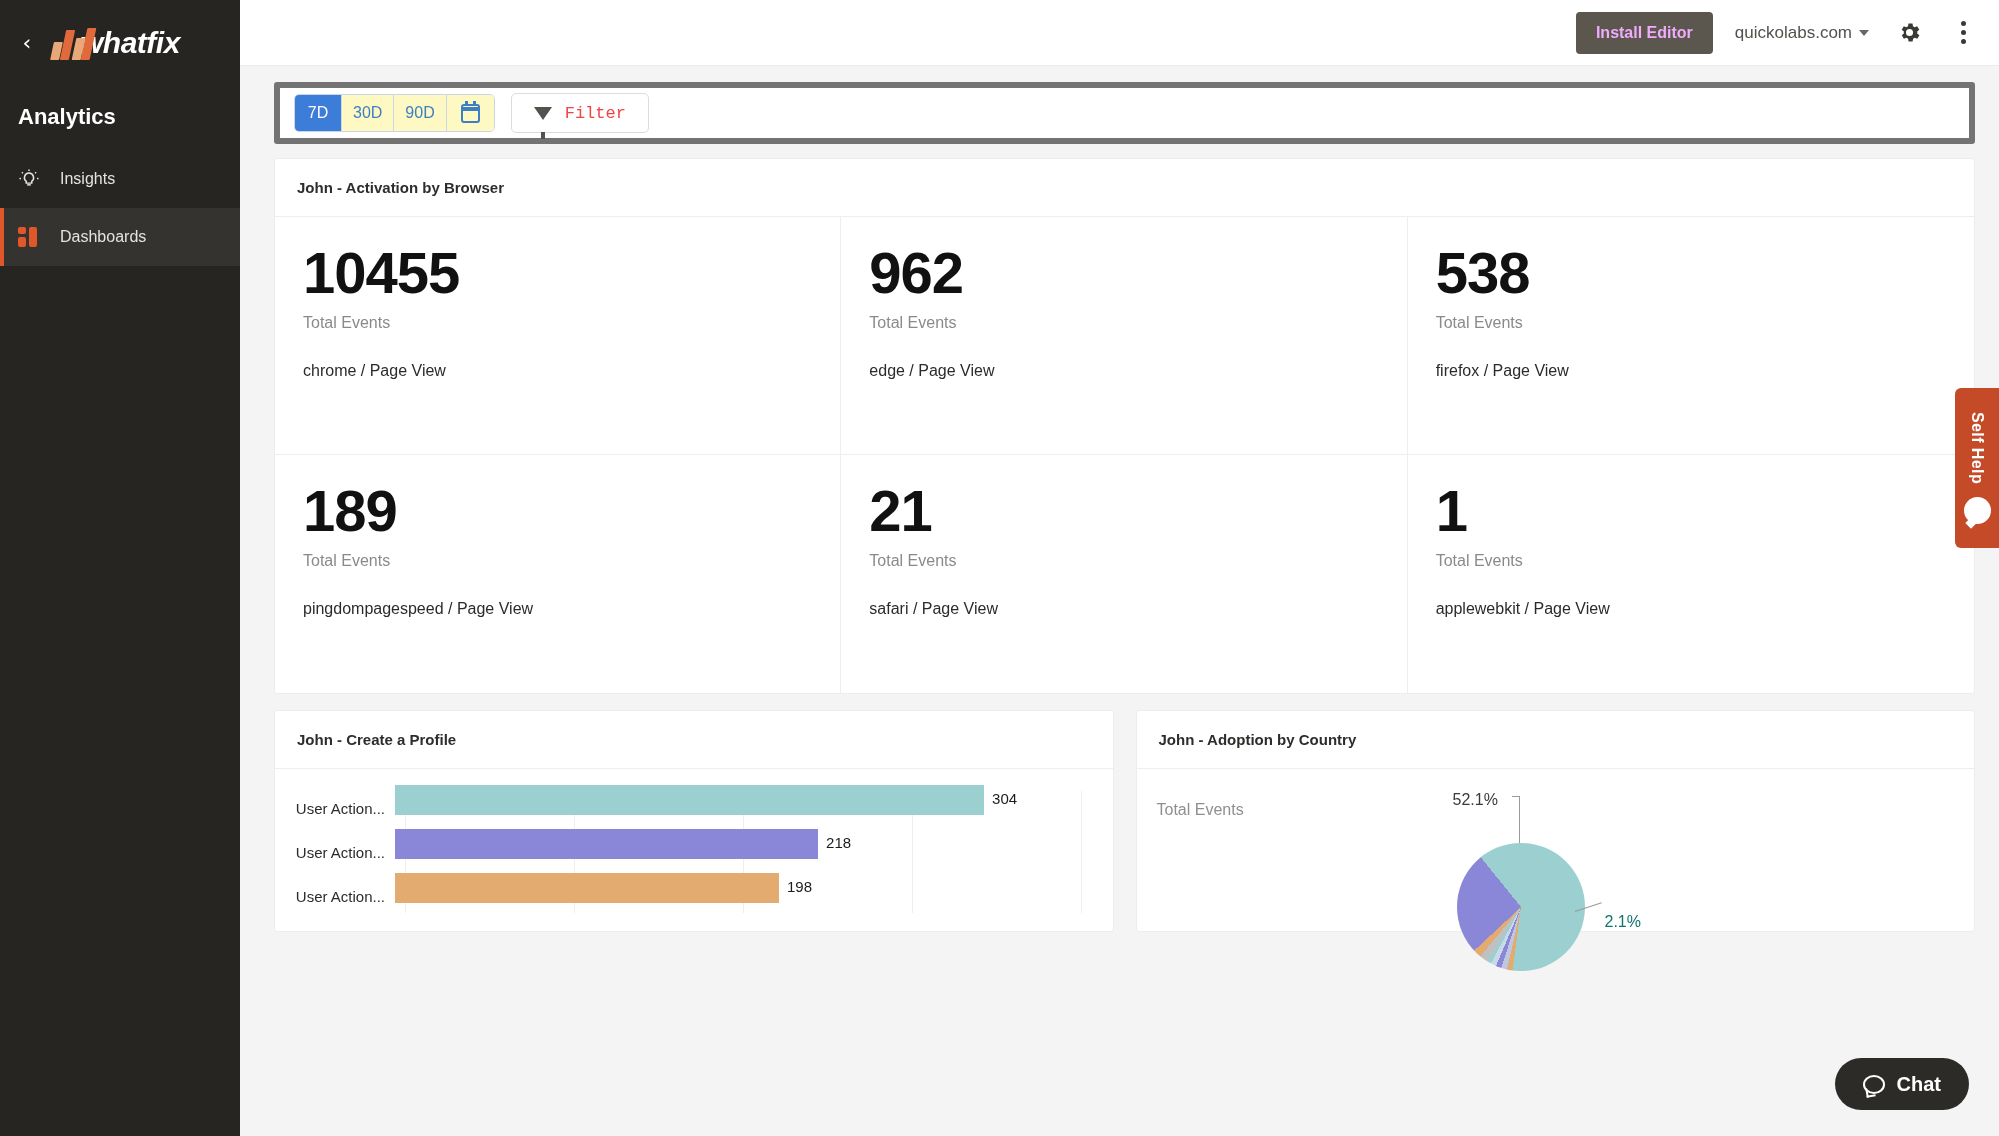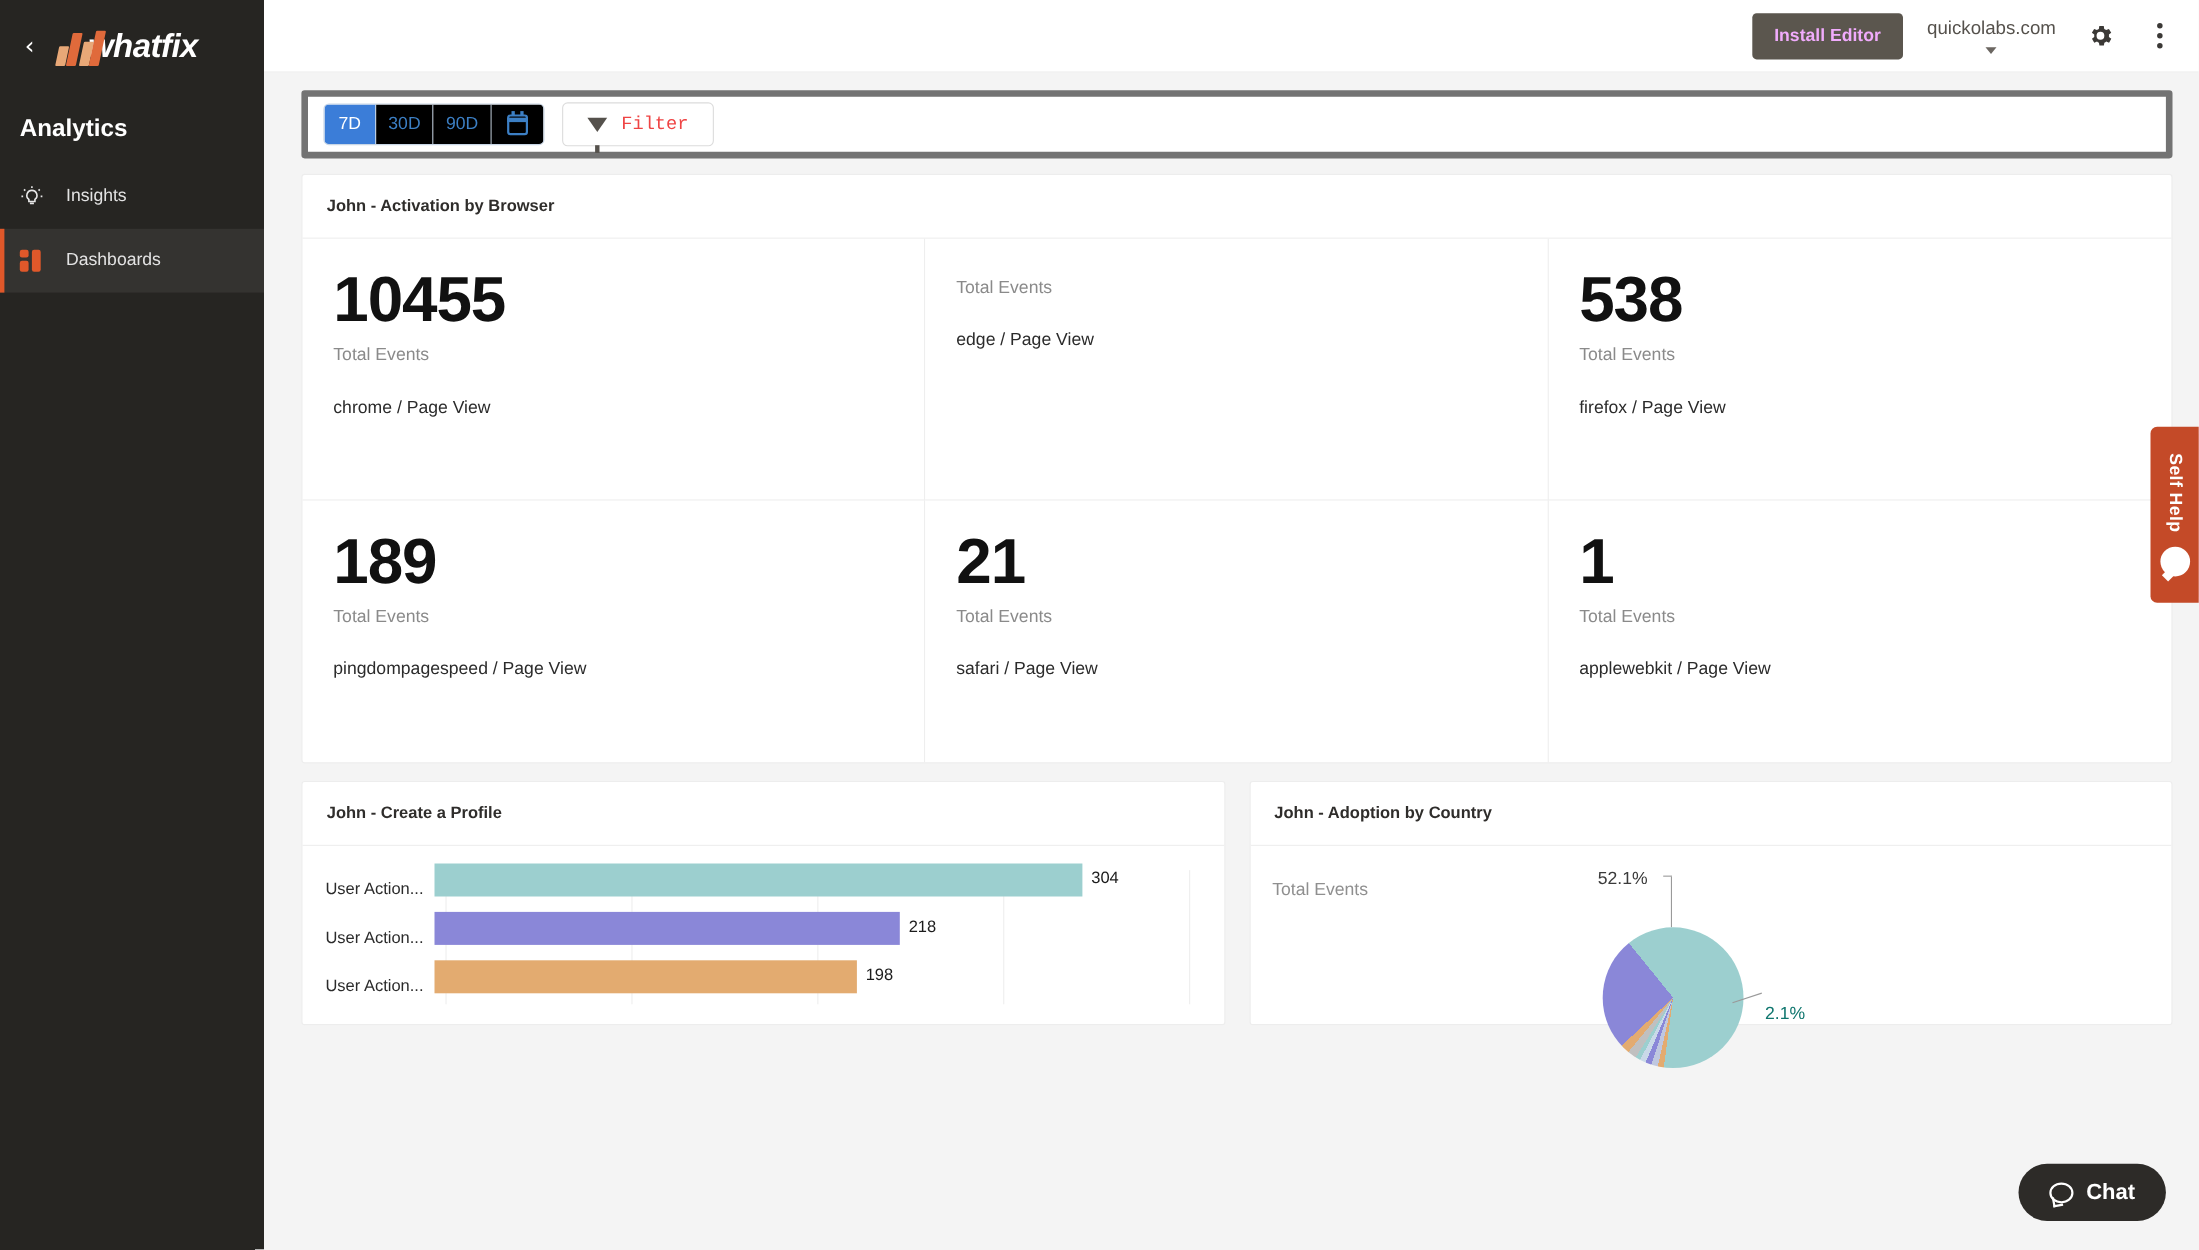--- a/index.html
+++ b/index.html
@@ -68,21 +68,21 @@
     justify-content: flex-end; padding-right: 22px;
     border-bottom: 1px solid #ececec;
   }
   .install-btn {
     background: #5b564e; color: #f0abfc; font-size: 16px; font-weight: bold;
     padding: 12px 20px; border-radius: 4px; border: none; cursor: pointer;
     font-family: "Liberation Sans", sans-serif;
   }
   .domain {
     color: #55514c; font-size: 17px; margin-left: 22px; cursor: pointer;
-    display: flex; align-items: center; gap: 7px; flex-direction: column;
+    display: flex; align-items: center; gap: 7px;
   }
   .caret-dn {
     width: 0; height: 0; border-left: 5px solid transparent;
     border-right: 5px solid transparent; border-top: 6px solid #6b6661;
   }
   .icon-btn {
     margin-left: 26px; cursor: pointer; display: flex; align-items: center; justify-content: center;
     width: 28px; height: 28px;
   }
   .kebab { display: flex; flex-direction: column; gap: 4px; align-items: center; }
@@ -92,21 +92,21 @@
   .toolbar-wrap { padding: 16px 24px 0 34px; }
   .toolbar {
     background: #fff; border-radius: 3px; height: 62px;
     display: flex; align-items: center; padding: 0 14px; gap: 16px;
     border: 6px solid #737373;
   }
   .seg { display: flex; border: 1px solid #c8d6e6; border-radius: 5px; overflow: hidden; height: 38px; }
   .seg div {
     display: flex; align-items: center; justify-content: center;
     min-width: 47px; padding: 0 11px; font-size: 16px; color: #3c7fc4;
-    background: #000000; cursor: pointer; border-right: 1px solid #c8d6e6;
+    background: #fef9c3; cursor: pointer; border-right: 1px solid #c8d6e6;
   }
   .seg div:last-child { border-right: none; }
   .seg div.on { background: #3b7dd8; color: #fff; }
   .cal-ico { width: 19px; height: 19px; border: 2px solid #3c7fc4; border-radius: 3px; position: relative; }
   .cal-ico::before {
     content: ""; position: absolute; left: -2px; right: -2px; top: 1px; height: 4px; background: #3c7fc4;
   }
   .cal-ico::after {
     content: ""; position: absolute; left: 2px; top: -5px; width: 3px; height: 4px;
     background: #3c7fc4; box-shadow: 8px 0 0 #3c7fc4;
@@ -286,20 +286,21 @@
     <div class="cards">
       <div class="card">
         <div class="card-head">John - Activation by Browser</div>
         <div class="kpi-grid">
           <div class="kpi">
             <div class="kpi-val">10455</div>
             <div class="kpi-sub">Total Events</div>
             <div class="kpi-desc">chrome / Page View</div>
           </div>
           <div class="kpi">
+            <div class="kpi-val">962</div>
             <div class="kpi-sub">Total Events</div>
             <div class="kpi-desc">edge / Page View</div>
           </div>
           <div class="kpi">
             <div class="kpi-val">538</div>
             <div class="kpi-sub">Total Events</div>
             <div class="kpi-desc">firefox / Page View</div>
           </div>
           <div class="kpi">
             <div class="kpi-val">189</div>

